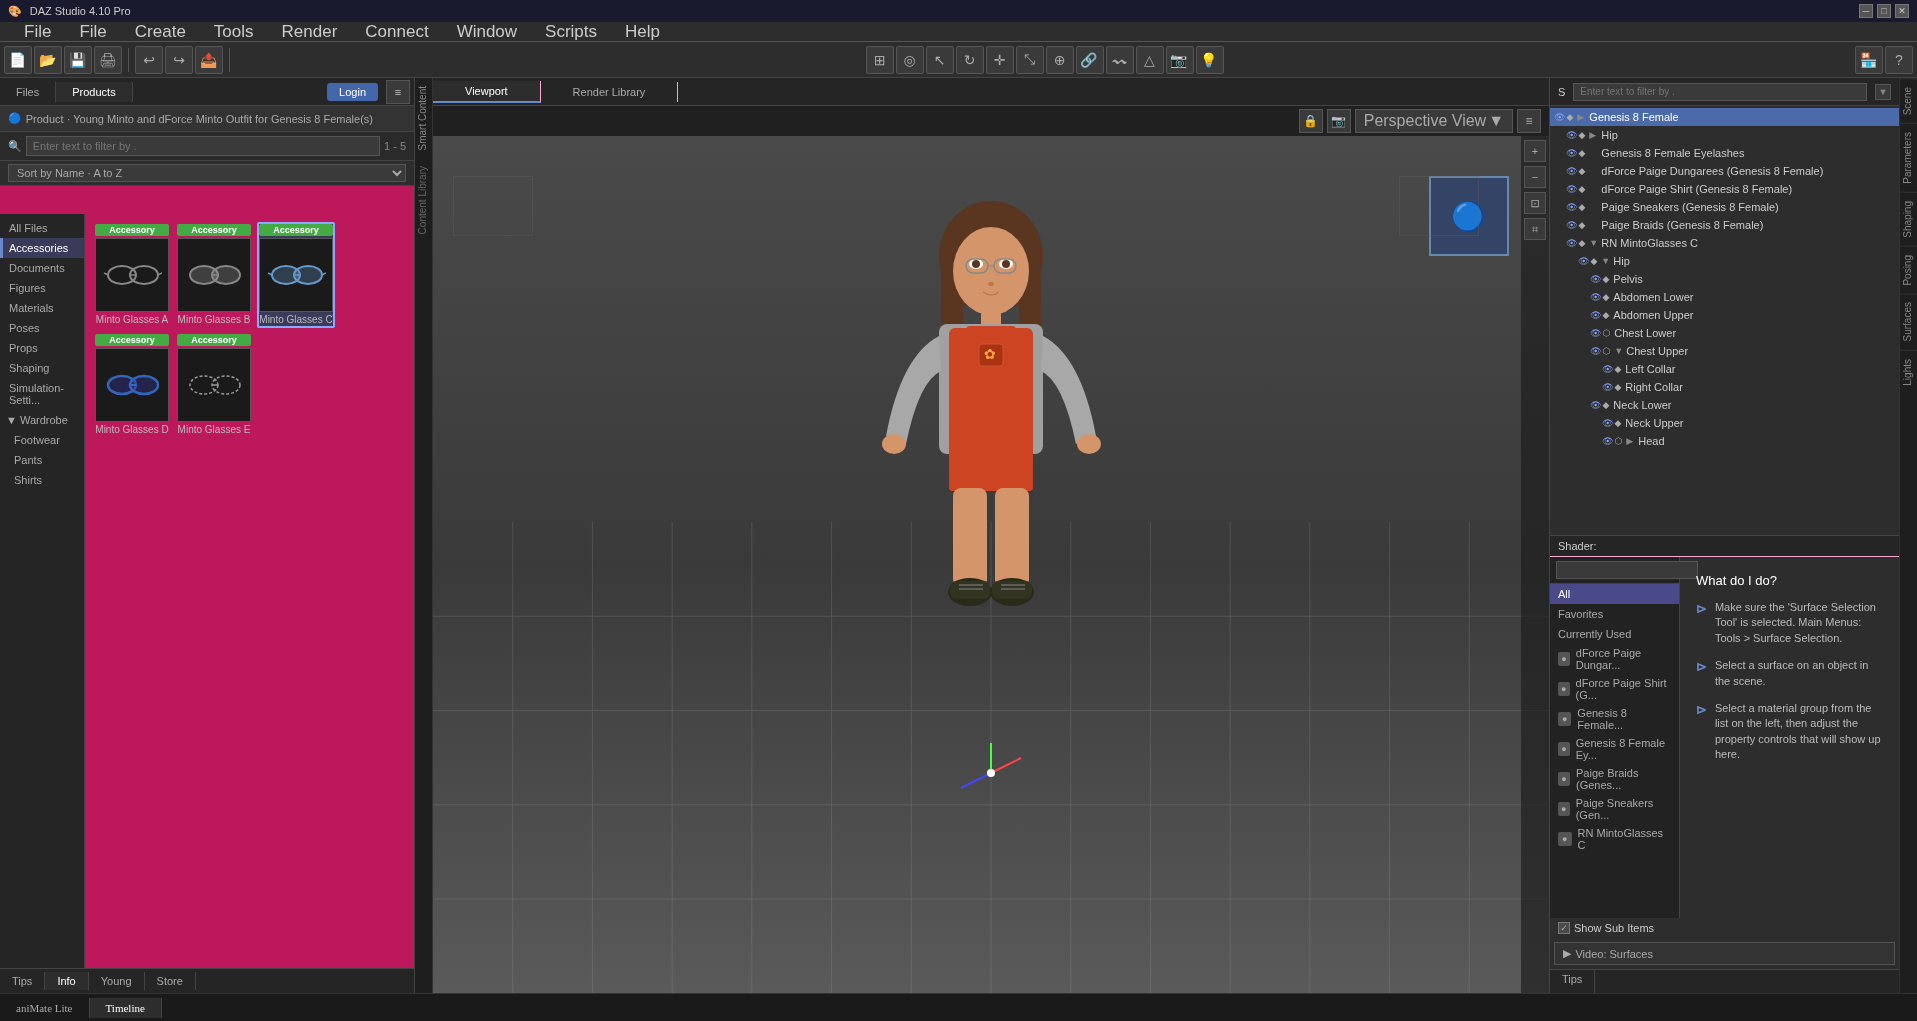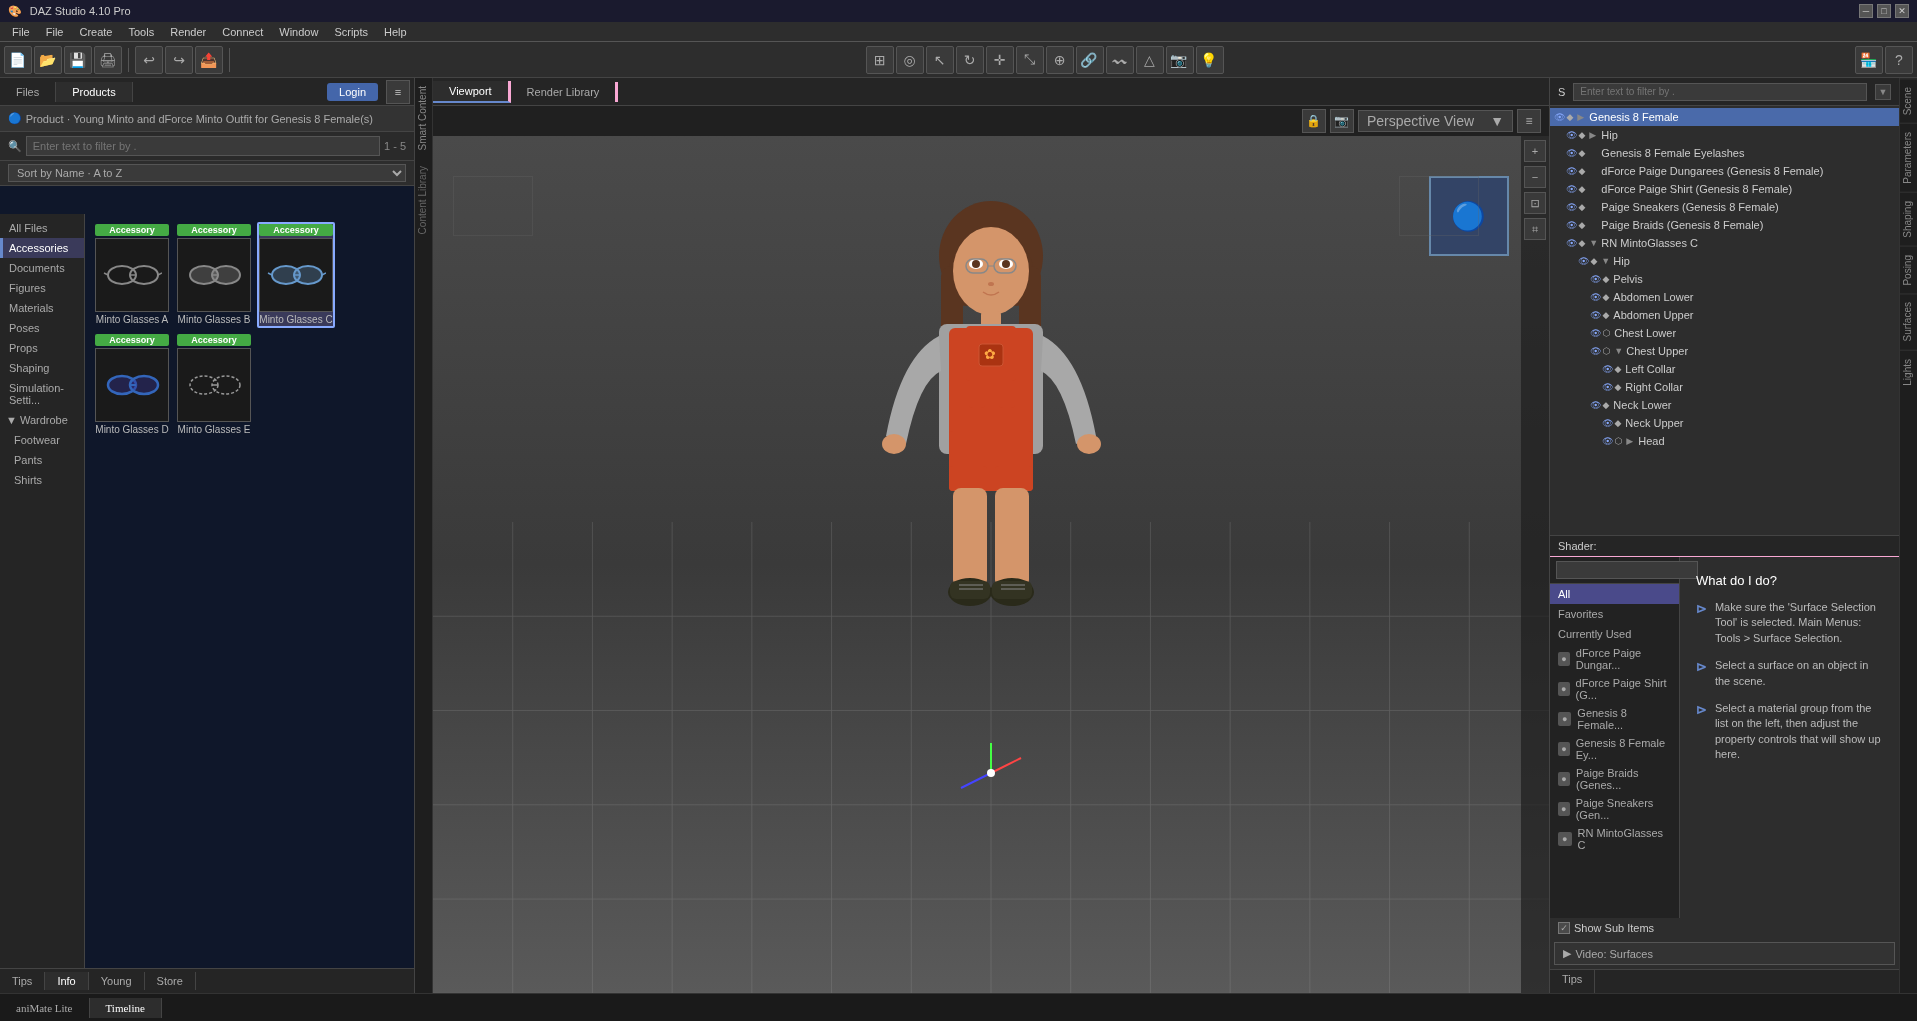--- a/index.html
+++ b/index.html
@@ -6,32 +6,32 @@
     body { width: 1917px; height: 1021px; background: #3a3a3a; font-family: Arial, sans-serif; font-size: 11px; color: #ccc; overflow: hidden; display: flex; flex-direction: column; }
 
     
     .title-bar { height: 22px; background: #1a1a2e; display: flex; align-items: center; padding: 0 8px; color: #ccc; font-size: 11px; justify-content: space-between; }
     .title-bar-left { display: flex; align-items: center; gap: 8px; }
     .title-bar-controls { display: flex; gap: 4px; }
     .tb-btn { width: 14px; height: 14px; background: #555; border: 1px solid #777; display: flex; align-items: center; justify-content: center; font-size: 9px; color: #ccc; cursor: pointer; }
 
     
     .menu-bar { height: 20px; background: #2d2d2d; display: flex; align-items: center; padding: 0 4px; border-bottom: 1px solid #555; }
-    .menu-item { padding: 2px 8px; font-size: 11px; color: #ccc; cursor: pointer; }
+    .menu-item { padding: 2px 8px; font-size: 17px; color: #ccc; cursor: pointer; margin-left: 12px; }
 
     
     .toolbar { height: 36px; background: #2d2d2d; display: flex; align-items: center; padding: 0 4px; border-bottom: 1px solid #444; gap: 2px; }
     .tb-icon { width: 28px; height: 28px; background: #3a3a3a; border: 1px solid #555; display: flex; align-items: center; justify-content: center; font-size: 14px; color: #aaa; cursor: pointer; border-radius: 2px; }
     .tb-separator { width: 1px; height: 24px; background: #555; margin: 0 4px; }
 
     
     .main-layout { display: flex; flex: 1; overflow: hidden; }
 
     
-    .left-panel { width: 415px; background: #0f172a; display: flex; flex-direction: column; border-right: 1px solid #444; }
+    .left-panel { width: 415px; background: #be185d; display: flex; flex-direction: column; border-right: 1px solid #444; }
     .left-tabs { height: 28px; display: flex; align-items: center; background: #252525; border-bottom: 1px solid #444; }
     .left-tab { padding: 4px 16px; font-size: 11px; color: #aaa; cursor: pointer; border-right: 1px solid #444; }
     .left-tab.active { background: #2d2d2d; color: #fff; }
     .login-btn { margin-left: auto; margin-right: 8px; padding: 3px 12px; background: #4466aa; color: #fff; border: none; border-radius: 3px; font-size: 11px; cursor: pointer; }
 
     .product-header { padding: 6px 8px; background: #333; border-bottom: 1px solid #444; font-size: 11px; color: #aaa; display: flex; align-items: center; gap: 4px; }
 
     .search-bar { display: flex; align-items: center; padding: 4px 8px; background: #2a2a2a; border-bottom: 1px solid #444; gap: 4px; }
     .search-input { flex: 1; background: #3a3a3a; border: 1px solid #555; color: #999; padding: 2px 6px; font-size: 11px; height: 20px; }
     .search-count { font-size: 11px; color: #888; white-space: nowrap; }
@@ -54,27 +54,27 @@
     .product-card { width: 78px; display: flex; flex-direction: column; align-items: center; cursor: pointer; border: 2px solid transparent; border-radius: 2px; }
     .product-card.selected { border-color: #88aaff; background: #3a3a5a; }
     .product-badge { font-size: 9px; font-weight: bold; color: #fff; padding: 1px 4px; border-radius: 2px; width: 100%; text-align: center; margin-bottom: 2px; }
     .badge-green { background: #44aa44; }
     .product-thumb { width: 74px; height: 74px; background: #1a1a1a; border: 1px solid #555; display: flex; align-items: center; justify-content: center; font-size: 28px; }
     .product-name { font-size: 10px; color: #bbb; text-align: center; margin-top: 2px; line-height: 1.2; }
 
     
     .viewport-area { flex: 1; display: flex; flex-direction: column; background: #1a1a1a; }
     .viewport-tabs { height: 28px; display: flex; align-items: center; background: #252525; border-bottom: 1px solid #444; }
-    .viewport-tab { padding: 4px 16px; font-size: 11px; color: #aaa; cursor: pointer; border-right: 3px solid #f9a8d4; }
+    .viewport-tab { padding: 4px 32px; font-size: 11px; color: #aaa; cursor: pointer; border-right: 1px solid #f9a8d4; }
     .viewport-tab.active { background: #2d2d2d; color: #fff; border-bottom: 2px solid #6688cc; }
     .viewport-content { flex: 1; position: relative; background: #2a2a2a; overflow: hidden; }
     
     
     .viewport-header { position: absolute; top: 0; left: 0; right: 0; height: 30px; background: rgba(30,30,30,0.8); display: flex; align-items: center; justify-content: flex-end; gap: 4px; padding: 0 8px; z-index: 10; }
-    .vp-btn { padding: 2px 8px; background: #3a3a3a; border: 1px solid #555; color: #aaa; font-size: 14px; cursor: pointer; display: flex; align-items: flex-start; gap: 16px; }
+    .vp-btn { padding: 2px 8px; background: #3a3a3a; border: 1px solid #555; color: #aaa; font-size: 16px; cursor: pointer; display: flex; align-items: flex-start; gap: 2px; }
     .vp-side-btn { width: 24px; height: 24px; background: #3a3a3a; border: 1px solid #555; display: flex; align-items: center; justify-content: center; color: #aaa; cursor: pointer; font-size: 12px; }
 
     
     .scene-3d { position: absolute; top: 30px; left: 0; right: 0; bottom: 0; background: linear-gradient(180deg, #4a4a4a 0%, #3a3a3a 50%, #5a5a5a 100%); display: flex; align-items: center; justify-content: center; }
 
     
     .far-right { width: 350px; background: #2d2d2d; display: flex; flex-direction: column; border-left: 1px solid #444; }
     .scene-panel { flex: 1; display: flex; flex-direction: column; }
     .scene-header { height: 28px; background: #252525; display: flex; align-items: center; padding: 0 8px; border-bottom: 1px solid #444; gap: 8px; }
     .scene-filter { flex: 1; background: #3a3a3a; border: 1px solid #555; color: #888; padding: 2px 6px; font-size: 10px; height: 18px; }

